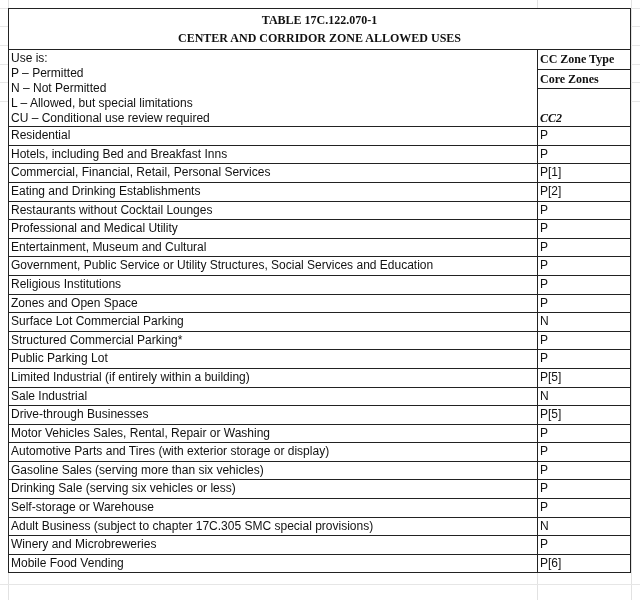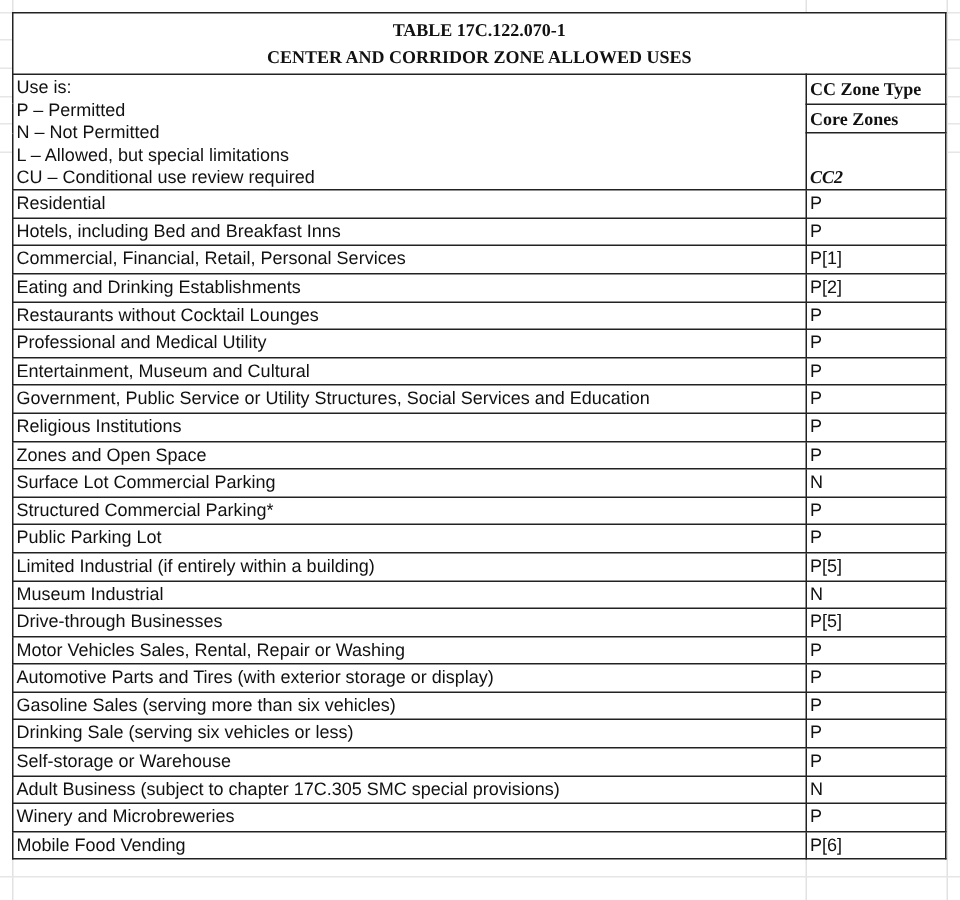--- a/index.html
+++ b/index.html
@@ -140,21 +140,21 @@
       </tr>
       <tr>
         <td>Public Parking Lot</td>
         <td class="val">P</td>
       </tr>
       <tr>
         <td>Limited Industrial (if entirely within a building)</td>
         <td class="val">P[5]</td>
       </tr>
       <tr>
-        <td>Museum Industrial</td>
+        <td>Sale Industrial</td>
         <td class="val">N</td>
       </tr>
       <tr>
         <td>Drive-through Businesses</td>
         <td class="val">P[5]</td>
       </tr>
       <tr>
         <td>Motor Vehicles Sales, Rental, Repair or Washing</td>
         <td class="val">P</td>
       </tr>

